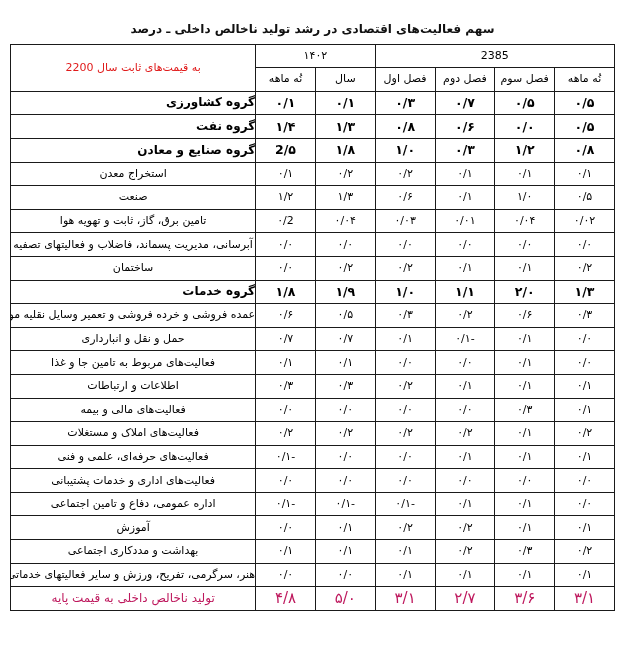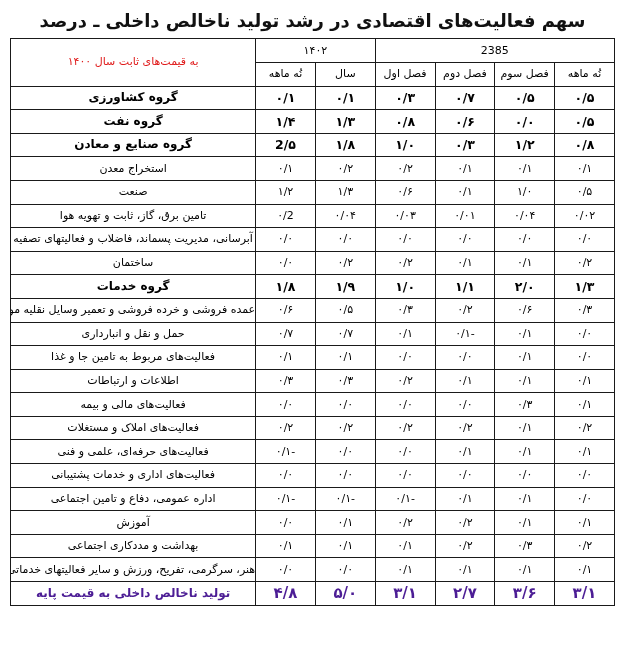--- a/index.html
+++ b/index.html
@@ -17,25 +17,25 @@
   }
   #page {
     position: relative;
     width: 625px;
     height: 658px;
     background: #ffffff;
     box-sizing: border-box;
   }
   .title {
     text-align: center;
-    font-size: 18px;
+    font-size: 12px;
     font-weight: bold;
     color: #111111;
     letter-spacing: 0;
-    padding: 9px 10px 6px 10px;
+    padding: 22px 10px 6px 10px;
     line-height: 1.3;
     direction: rtl;
   }
   table.main {
     border-collapse: collapse;
     table-layout: fixed;
     width: 604px;
     margin: 0 auto;
     direction: rtl;
   }
@@ -74,33 +74,34 @@
     text-align: left;
     padding-left: 12px;
     padding-right: 6px;
     font-size: 10.5px;
     white-space: nowrap;
     direction: rtl;
   }
   tr.group td.label {
     font-weight: bold;
     font-size: 12px;
+    text-align: right;
   }
   tr.group td.num {
     font-weight: bold;
     font-size: 12.5px;
   }
   tr.sub td.label { font-weight: normal; }
   td.num {
     font-size: 11.5px;
     font-variant-numeric: tabular-nums;
   }
   tr.total td {
-    color: #4c1d95;
-    font-weight: bold;
+    color: #be185d;
+    font-weight: normal;
   }
   tr.total td.label {
     font-size: 12px;
   }
   tr.total td.num {
     font-size: 15px;
   }
 </style>
 </head>
 <body>
@@ -116,21 +117,21 @@
         <col class="c-num">
       <col class="c-num">
         <col class="c-num">
         <col class="c-num">
       <col class="c-label">
     </colgroup>
     <thead>
       <tr>
         <th class="yr-head" colspan="4">2385</th>
         <th class="yr-head" colspan="2">۱۴۰۲</th>
-        <th class="red-note" rowspan="2">به قیمت‌های ثابت سال ۱۴۰۰</th>
+        <th class="red-note" rowspan="2">به قیمت‌های ثابت سال 2200</th>
       </tr>
       <tr>
         <th class="sub-head">نُه ماهه</th>
         <th class="sub-head">فصل سوم</th>
         <th class="sub-head">فصل دوم</th>
         <th class="sub-head">فصل اول</th>
         <th class="sub-head">سال</th>
         <th class="sub-head">نُه ماهه</th>
       </tr>
     </thead>

